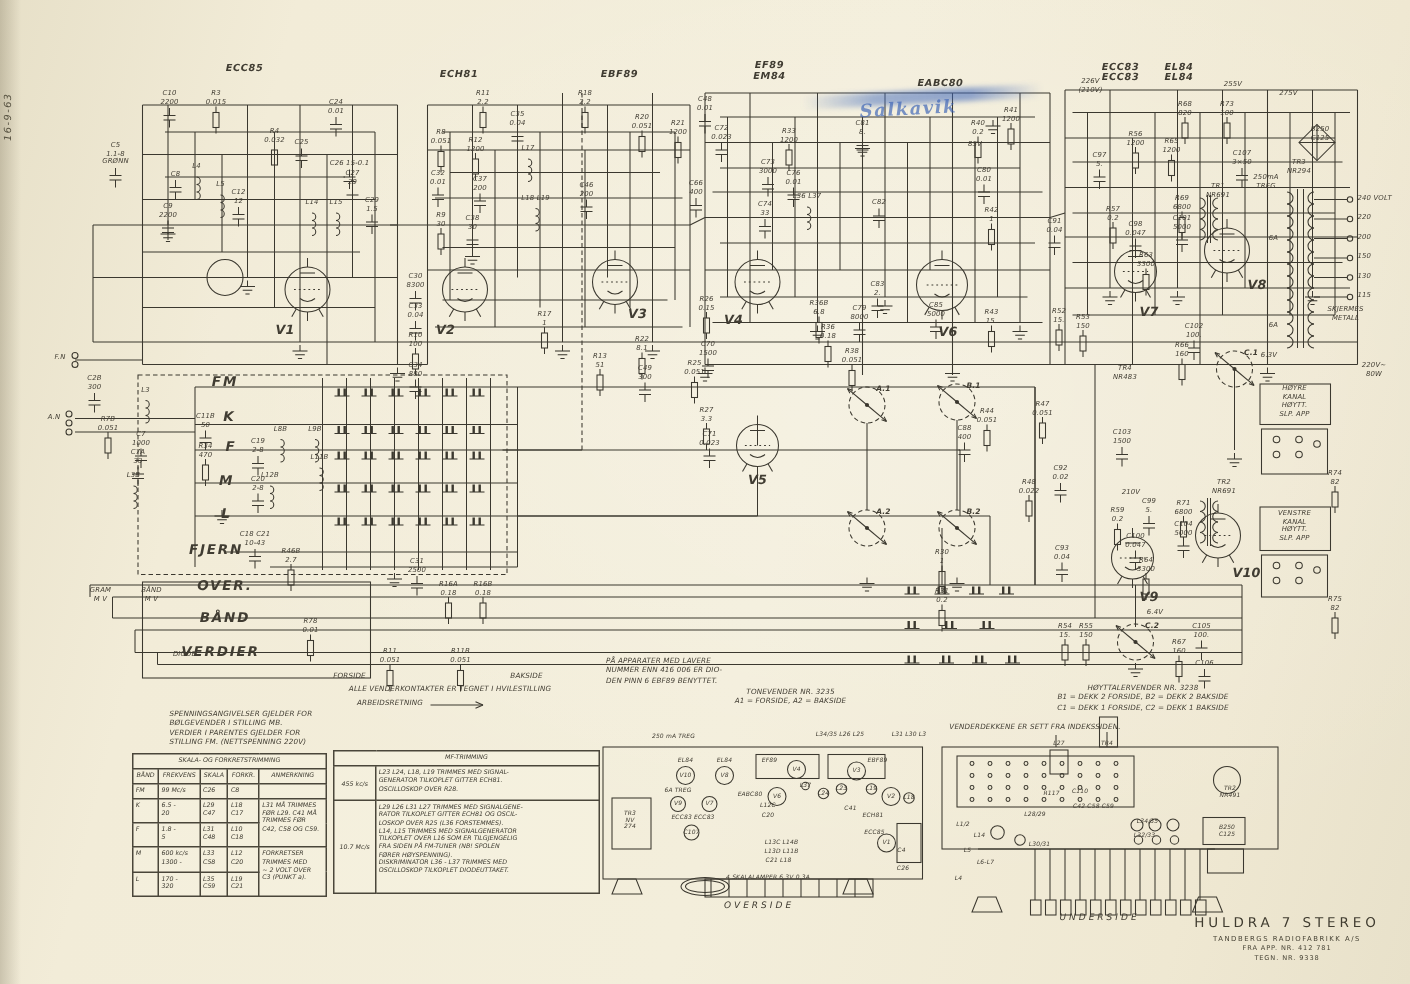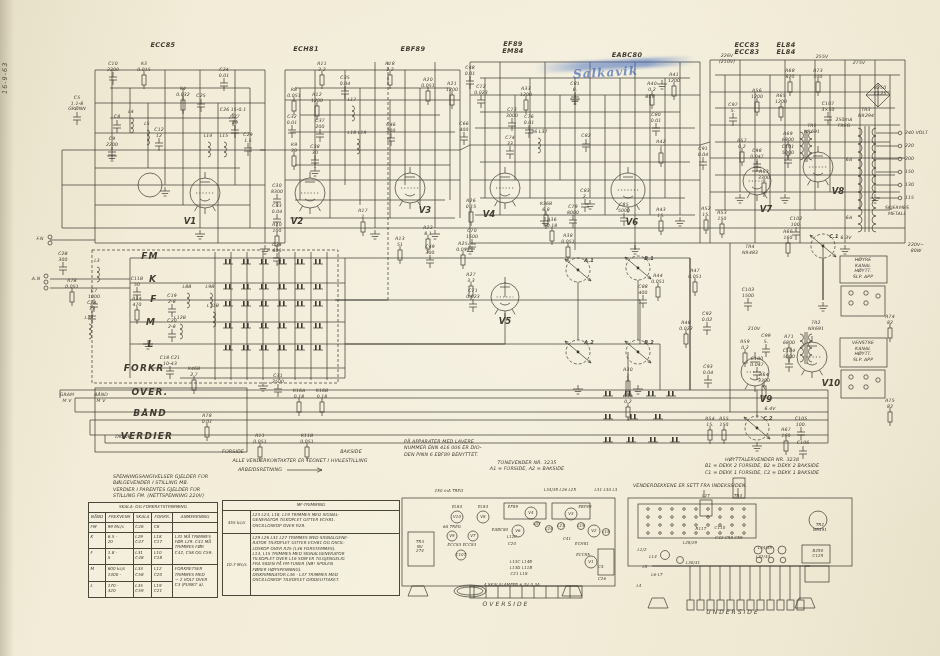--- a/index.html
+++ b/index.html
@@ -1143,21 +1143,21 @@
       <div class="lbl tubehead" style="left: 627px; top: 56px;">EABC80</div>
       <div class="lbl tubehead" style="left: 747px; top: 49px;">ECC83
 ECC83</div>
       <div class="lbl tubehead" style="left: 786px; top: 49px;">EL84
 EL84</div>
       <div class="lbl big" style="left: 150px; top: 256px;">FM</div>
       <div class="lbl big" style="left: 153px; top: 279px;">K</div>
       <div class="lbl big" style="left: 154px; top: 299px;">F</div>
       <div class="lbl big" style="left: 151px; top: 322px;">M</div>
       <div class="lbl big" style="left: 151px; top: 344px;">L</div>
-      <div class="lbl big" style="left: 144px; top: 368px;">FORKR</div>
+      <div class="lbl big" style="left: 144px; top: 368px;">FJERN</div>
       <div class="lbl big" style="left: 150px; top: 392px;">OVER.</div>
       <div class="lbl big" style="left: 150px; top: 413px;">BÅND</div>
       <div class="lbl big" style="left: 147px; top: 436px;">VERDIER</div>
       <div class="lbl " style="left: 67px; top: 397px;">GRAM
 M   V</div>
       <div class="lbl " style="left: 101px; top: 397px;">BÅND
 M   V</div>
       <div class="lbl " style="left: 123px; top: 437px;">DIODE</div>
       <div class="lbl " style="left: 113px; top: 66px;">C10
 2200</div>
@@ -1617,13 +1617,19 @@
 L14, L15 TRIMMES MED SIGNALGENERATOR
 TILKOPLET OVER L16 SOM ER TILGJENGELIG
 FRA SIDEN PÅ FM-TUNER (NB! SPOLEN
 FØRER HØYSPENNING).
 DISKRIMINATOR L36 - L37 TRIMMES MED
 OSCILLOSKOP TILKOPLET DIODEUTTAKET.</td>
         </tr>
       </tbody>
     </table>
 
+  <div class="titleblock">
+    <div class="t1">HULDRA 7 STEREO</div>
+    <div class="t2">TANDBERGS RADIOFABRIKK A/S</div>
+    <div class="t3">FRA APP. NR. 412 781</div>
+    <div class="t4">TEGN. NR. 9338</div>
+  </div>
 </div>
 
 </body></html>

